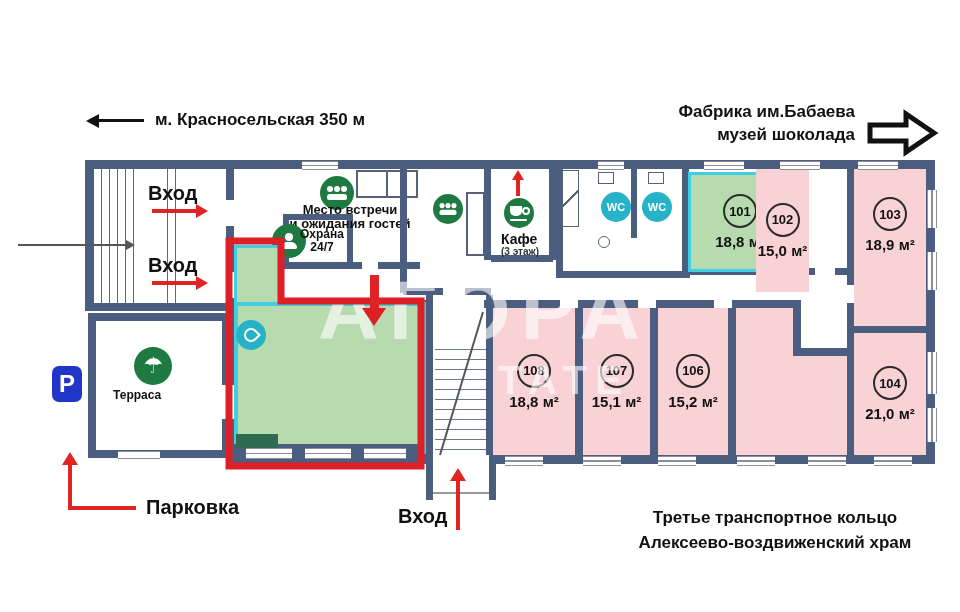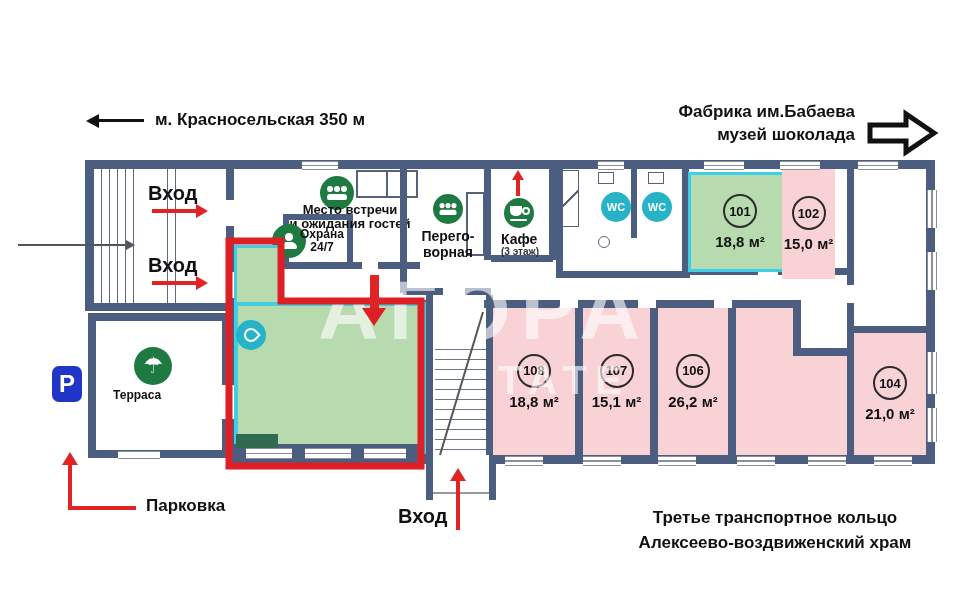--- a/index.html
+++ b/index.html
@@ -131,24 +131,20 @@
   <div class="wall" style="left:403px;top:288px;width:40px;height:7px;"></div>
   <div class="wall" style="left:465px;top:288px;width:26px;height:7px;"></div>
   <div class="gcircle" style="left:433px;top:194px;width:30px;height:30px;">
     <span class="icon-people" style="transform:scale(.85);">
         <span class="h" style="left:0;"></span>
         <span class="h" style="left:7px;"></span>
         <span class="h" style="left:14px;"></span>
         <span class="b"></span>
       </span>
   </div>
-  <div class="abs" style="left:408px;top:228px;width:80px;text-align:center;font-weight:bold;font-size:14px;line-height:16px;">
-    <div>Перего-</div>
-    <div>ворная</div>
-  </div>
 
   <div class="wall" style="left:549px;top:163px;width:7px;height:97px;"></div>
   <div class="wall" style="left:491px;top:255px;width:62px;height:7px;"></div>
   <div class="r-head-up" style="left:512px;top:170px;border-left-width:6px;border-right-width:6px;border-bottom-width:10px;"></div>
   <div class="r-shaft" style="left:516px;top:180px;width:4px;height:16px;"></div>
   <div class="gcircle" style="left:504px;top:198px;width:30px;height:30px;">
     <span class="icon-cup">
         <span class="body"></span>
         <span class="handle"></span>
         <span class="saucer"></span>
@@ -189,35 +185,39 @@
   <div class="wall" style="left:650px;top:308px;width:8px;height:147px;"></div>
   <div class="wall" style="left:728px;top:308px;width:8px;height:147px;"></div>
   <div class="wall" style="left:486px;top:295px;width:7px;height:167px;"></div>
   <div class="wall" style="left:426px;top:295px;width:7px;height:167px;"></div>
   <div class="wall" style="left:418px;top:300px;width:8px;height:162px;"></div>
 
   <div class="room greenfill cyanbrd" style="left:688px;top:172px;width:98px;height:94px;">
     <div class="num">101</div>
     <div class="area">18,8 м²</div>
   </div>
-  <div class="room pink" style="left:782px;top:169px;width:53px;height:110px;align-items:center;">
+  <div class="room pink" style="left:756px;top:169px;width:53px;height:123px;align-items:center;">
     <div class="num">102</div>
     <div class="area">15,0 м²</div>
+  </div>
+  <div class="room pink" style="left:854px;top:169px;width:72px;height:157px;justify-content:flex-start;padding-top:28px;box-sizing:border-box;">
+    <div class="num">103</div>
+    <div class="area">18,9 м²</div>
   </div>
   <div class="room pink" style="left:493px;top:308px;width:82px;height:147px;">
     <div class="num">108</div>
     <div class="area">18,8 м²</div>
   </div>
   <div class="room pink" style="left:583px;top:308px;width:67px;height:147px;">
     <div class="num">107</div>
     <div class="area">15,1 м²</div>
   </div>
   <div class="room pink" style="left:658px;top:308px;width:70px;height:147px;">
     <div class="num">106</div>
-    <div class="area">26,2 м²</div>
+    <div class="area">15,2 м²</div>
   </div>
   <div class="room pink" style="left:736px;top:308px;width:57px;height:147px;"></div>
   <div class="room pink" style="left:736px;top:356px;width:111px;height:99px;"></div>
   <div class="room pink" style="left:854px;top:333px;width:72px;height:122px;">
     <div class="num">104</div>
     <div class="area">21,0 м²</div>
   </div>
 
   <div class="abs greenfill" style="left:234px;top:245px;width:44px;height:58px;border-top:3px solid #3ecfe2;border-left:3px solid #3ecfe2;"></div>
   <div class="abs greenfill cyanbrd" style="left:234px;top:302px;width:184px;height:144px;border-width:4px;"></div>
@@ -265,21 +265,21 @@
   <div class="lbl" style="left:148px;top:182px;font-size:20px;">Вход</div>
   <div class="r-shaft" style="left:152px;top:209px;width:46px;height:4px;"></div>
   <div class="r-head-right" style="left:196px;top:204px;"></div>
   <div class="lbl" style="left:148px;top:254px;font-size:20px;">Вход</div>
   <div class="r-shaft" style="left:152px;top:281px;width:46px;height:4px;"></div>
   <div class="r-head-right" style="left:196px;top:276px;"></div>
 
   <div class="r-head-up" style="left:62px;top:452px;"></div>
   <div class="r-shaft" style="left:68px;top:464px;width:4px;height:44px;"></div>
   <div class="r-shaft" style="left:68px;top:506px;width:68px;height:4px;"></div>
-  <div class="lbl" style="left:146px;top:496px;font-size:17px;">Парковка</div>
+  <div class="lbl" style="left:146px;top:496px;font-size:20px;">Парковка</div>
 
   <div class="r-head-up" style="left:450px;top:468px;"></div>
   <div class="r-shaft" style="left:456px;top:480px;width:4px;height:50px;"></div>
   <div class="lbl" style="left:398px;top:505px;font-size:20px;">Вход</div>
 
   <div class="abs" style="left:612px;top:505px;width:326px;text-align:center;font-weight:bold;font-size:17px;line-height:25px;">
     <div>Третье транспортное кольцо</div>
     <div>Алексеево-воздвиженский храм</div>
   </div>
 

